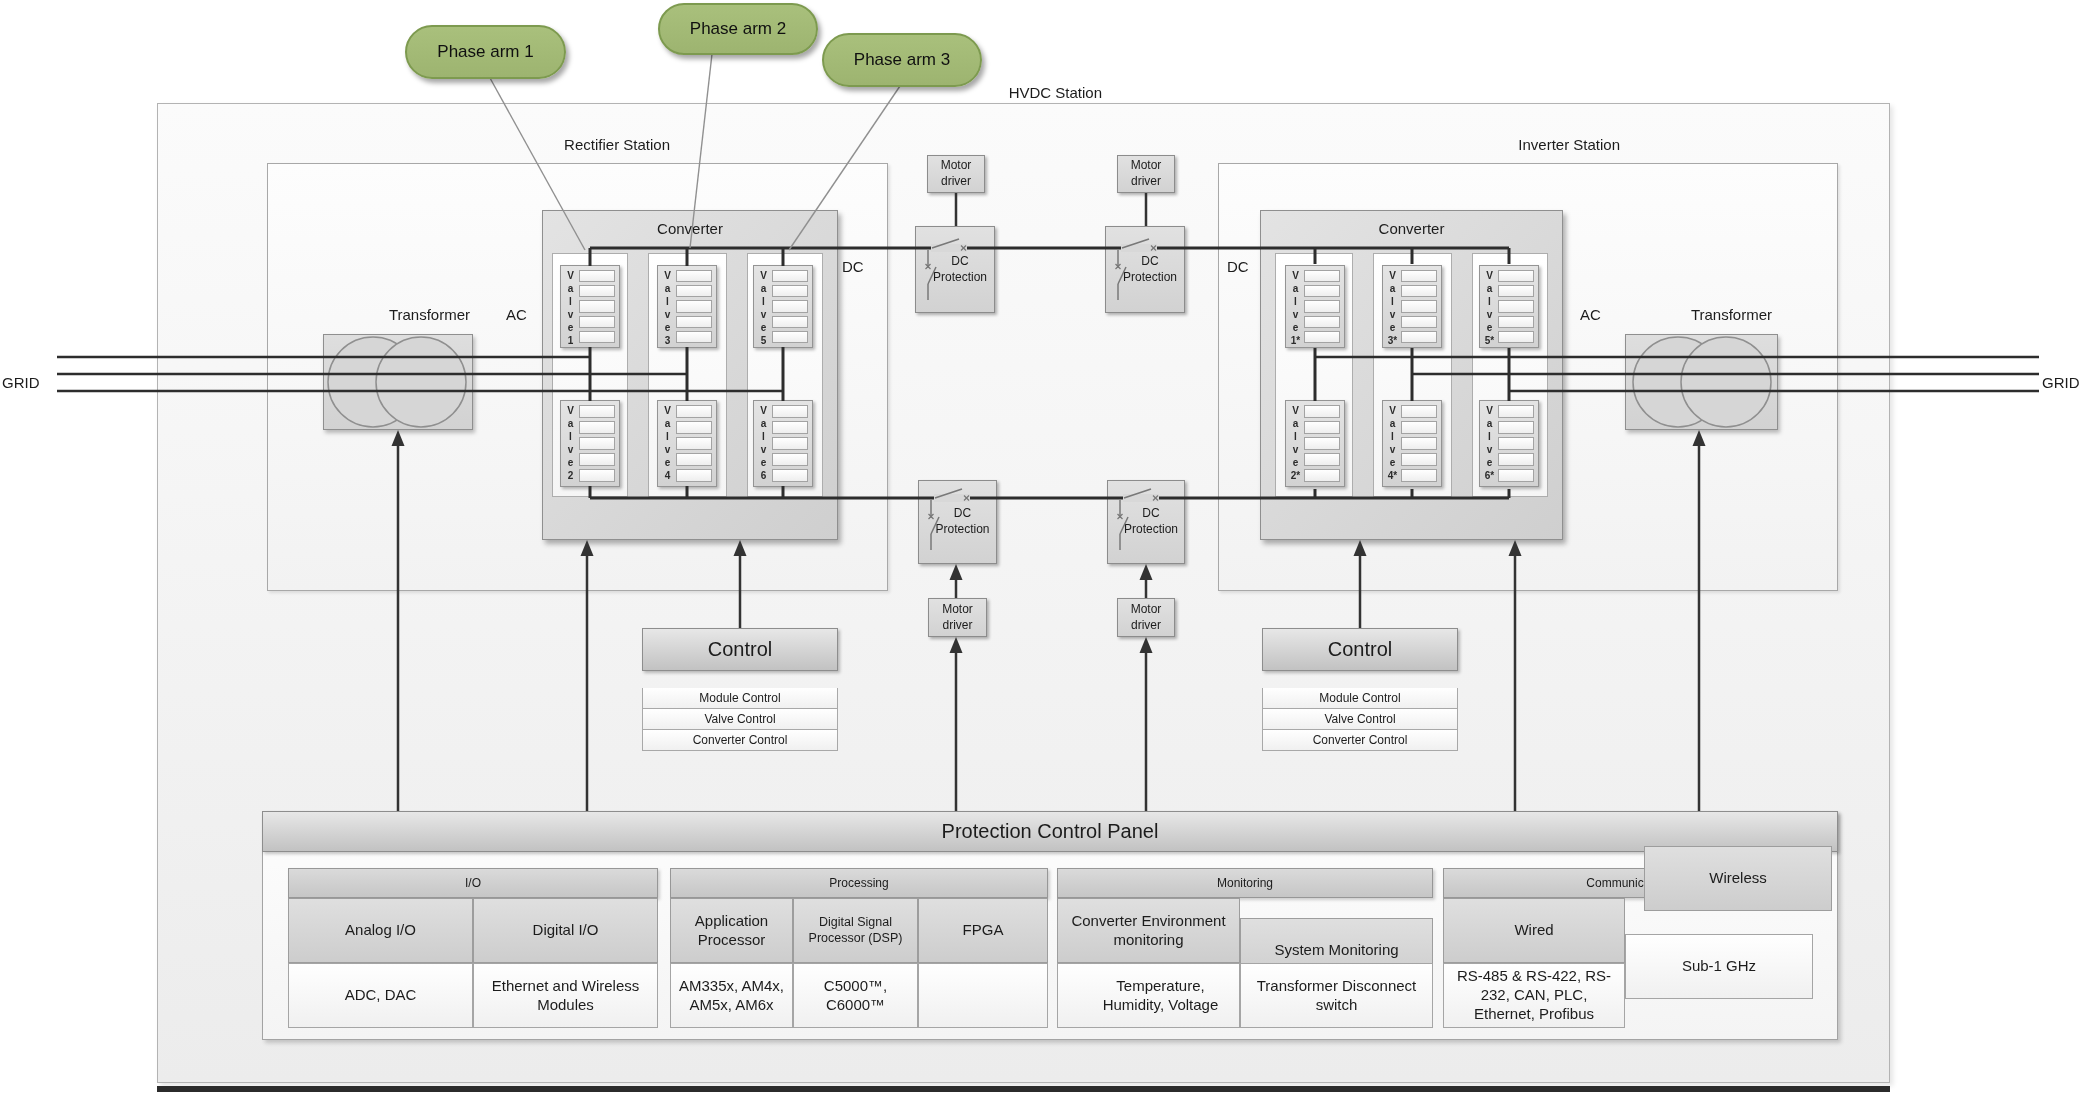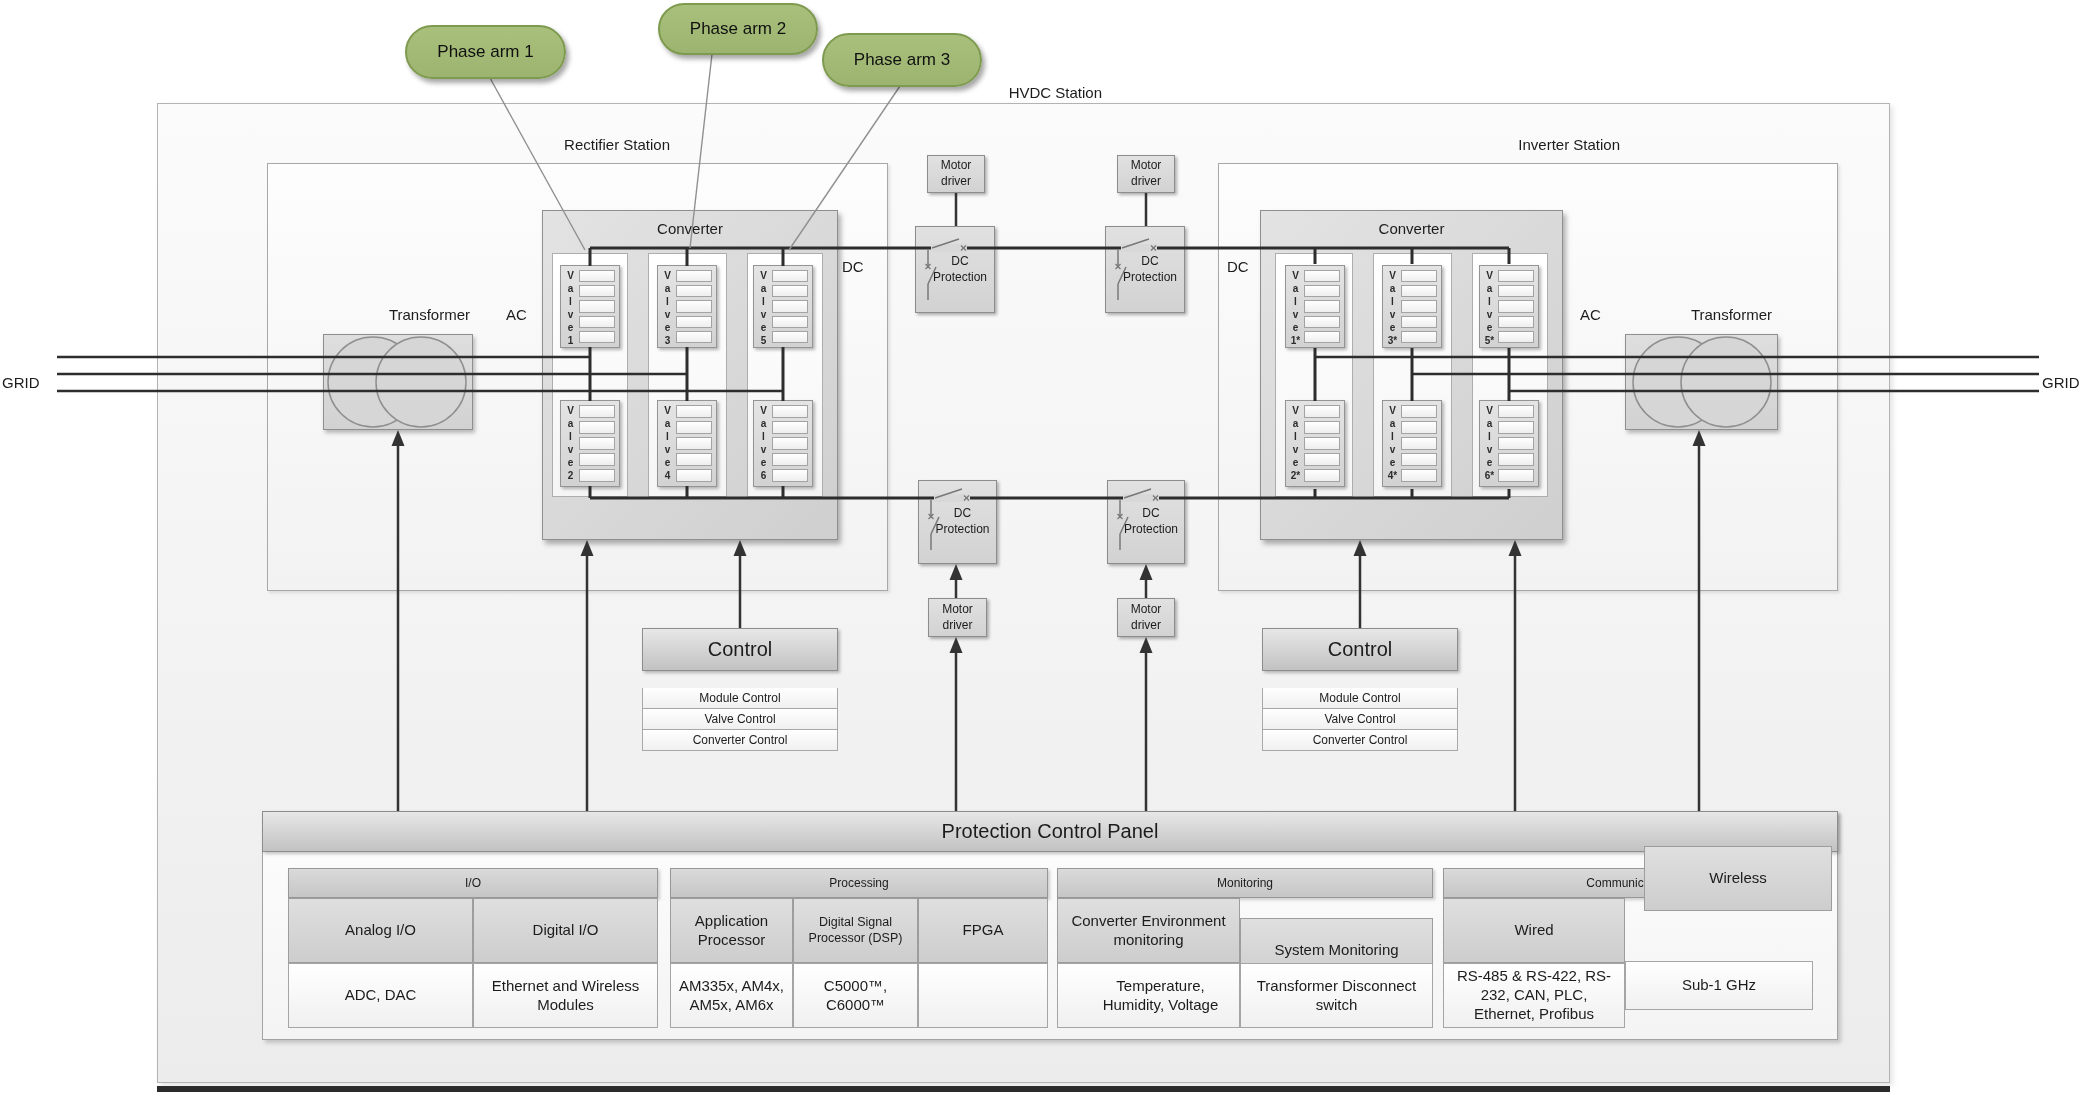--- a/index.html
+++ b/index.html
@@ -317,21 +317,21 @@
       <div class="abs tbl-cell" style="left:918px;top:963px;width:130px;height:65px;"></div>
       <div class="abs tbl-title" style="left:1057px;top:868px;width:376px;height:30px;">Monitoring</div>
       <div class="abs tbl-col" style="left:1057px;top:898px;width:183px;height:65px;">Converter Environment monitoring</div>
       <div class="abs tbl-cell" style="left:1057px;top:963px;width:183px;height:65px;padding-left:29px;">Temperature, Humidity, Voltage</div>
       <div class="abs tbl-col" style="left:1240px;top:898px;width:193px;height:65px;margin-top:20px;">System Monitoring</div>
       <div class="abs tbl-cell" style="left:1240px;top:963px;width:193px;height:65px;">Transformer Disconnect switch</div>
       <div class="abs tbl-title" style="left:1443px;top:868px;width:370px;height:30px;">Communication</div>
       <div class="abs tbl-col" style="left:1443px;top:898px;width:182px;height:65px;">Wired</div>
       <div class="abs tbl-cell" style="left:1443px;top:963px;width:182px;height:65px;">RS-485 &amp; RS-422, RS-232, CAN, PLC, Ethernet, Profibus</div>
       <div class="abs tbl-col" style="left:1625px;top:846px;width:188px;height:65px;margin-left:19px;">Wireless</div>
-      <div class="abs tbl-cell" style="left:1625px;top:961px;width:188px;height:49px;">Sub-1 GHz</div>
+      <div class="abs tbl-cell" style="left:1625px;top:934px;width:188px;height:65px;">Sub-1 GHz</div>
     </div>
 
   <svg id="wires" width="2100" height="1094" viewBox="0 0 2100 1094">
       <circle cx="373" cy="382" r="45" fill="#d6d6d6" stroke="#8f8f8f" stroke-width="1.5"></circle>
       <circle cx="421" cy="382" r="45" fill="#d6d6d6" stroke="#8f8f8f" stroke-width="1.5"></circle>
       <circle cx="1678" cy="382" r="45" fill="#d6d6d6" stroke="#8f8f8f" stroke-width="1.5"></circle>
       <circle cx="1726" cy="382" r="45" fill="#d6d6d6" stroke="#8f8f8f" stroke-width="1.5"></circle>
       <line x1="57" y1="357" x2="590" y2="357" stroke="#2d2d2d" stroke-width="2.5"></line>
       <line x1="57" y1="374" x2="687" y2="374" stroke="#2d2d2d" stroke-width="2.5"></line>
       <line x1="57" y1="391" x2="783" y2="391" stroke="#2d2d2d" stroke-width="2.5"></line>

